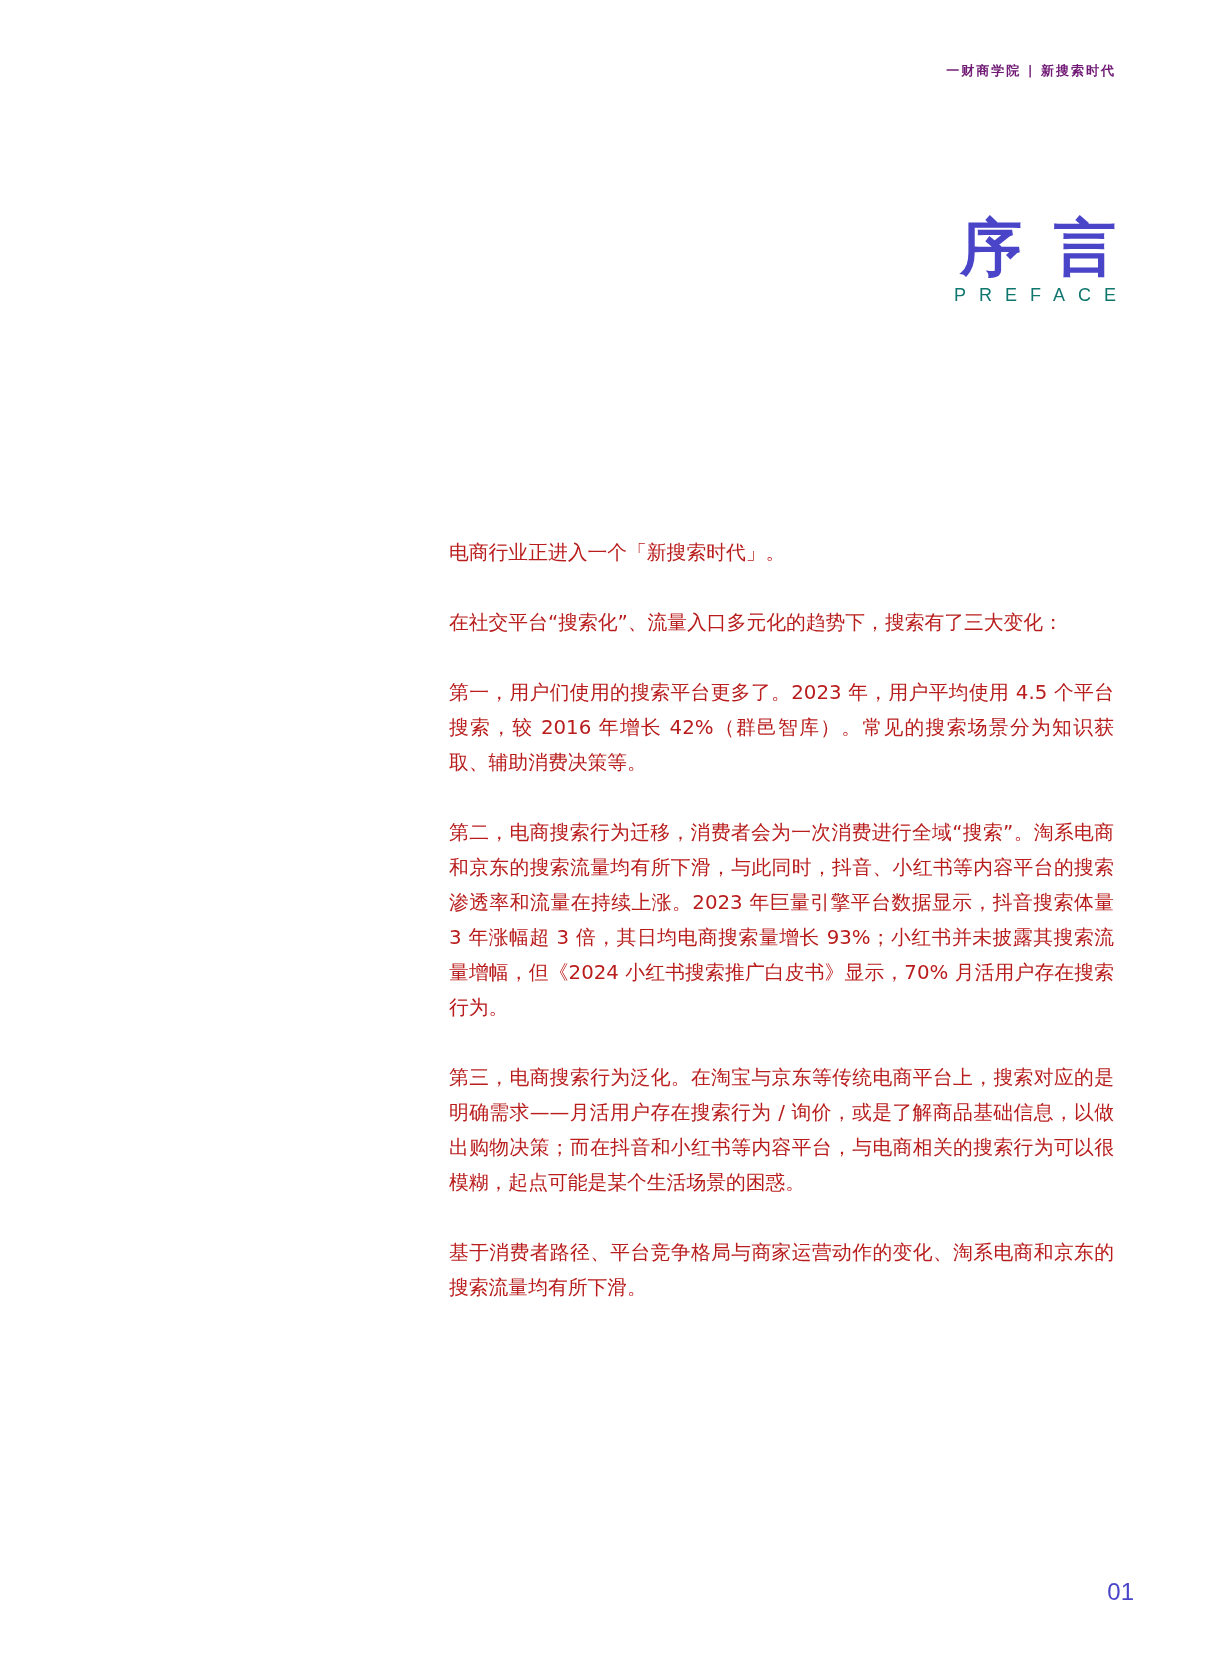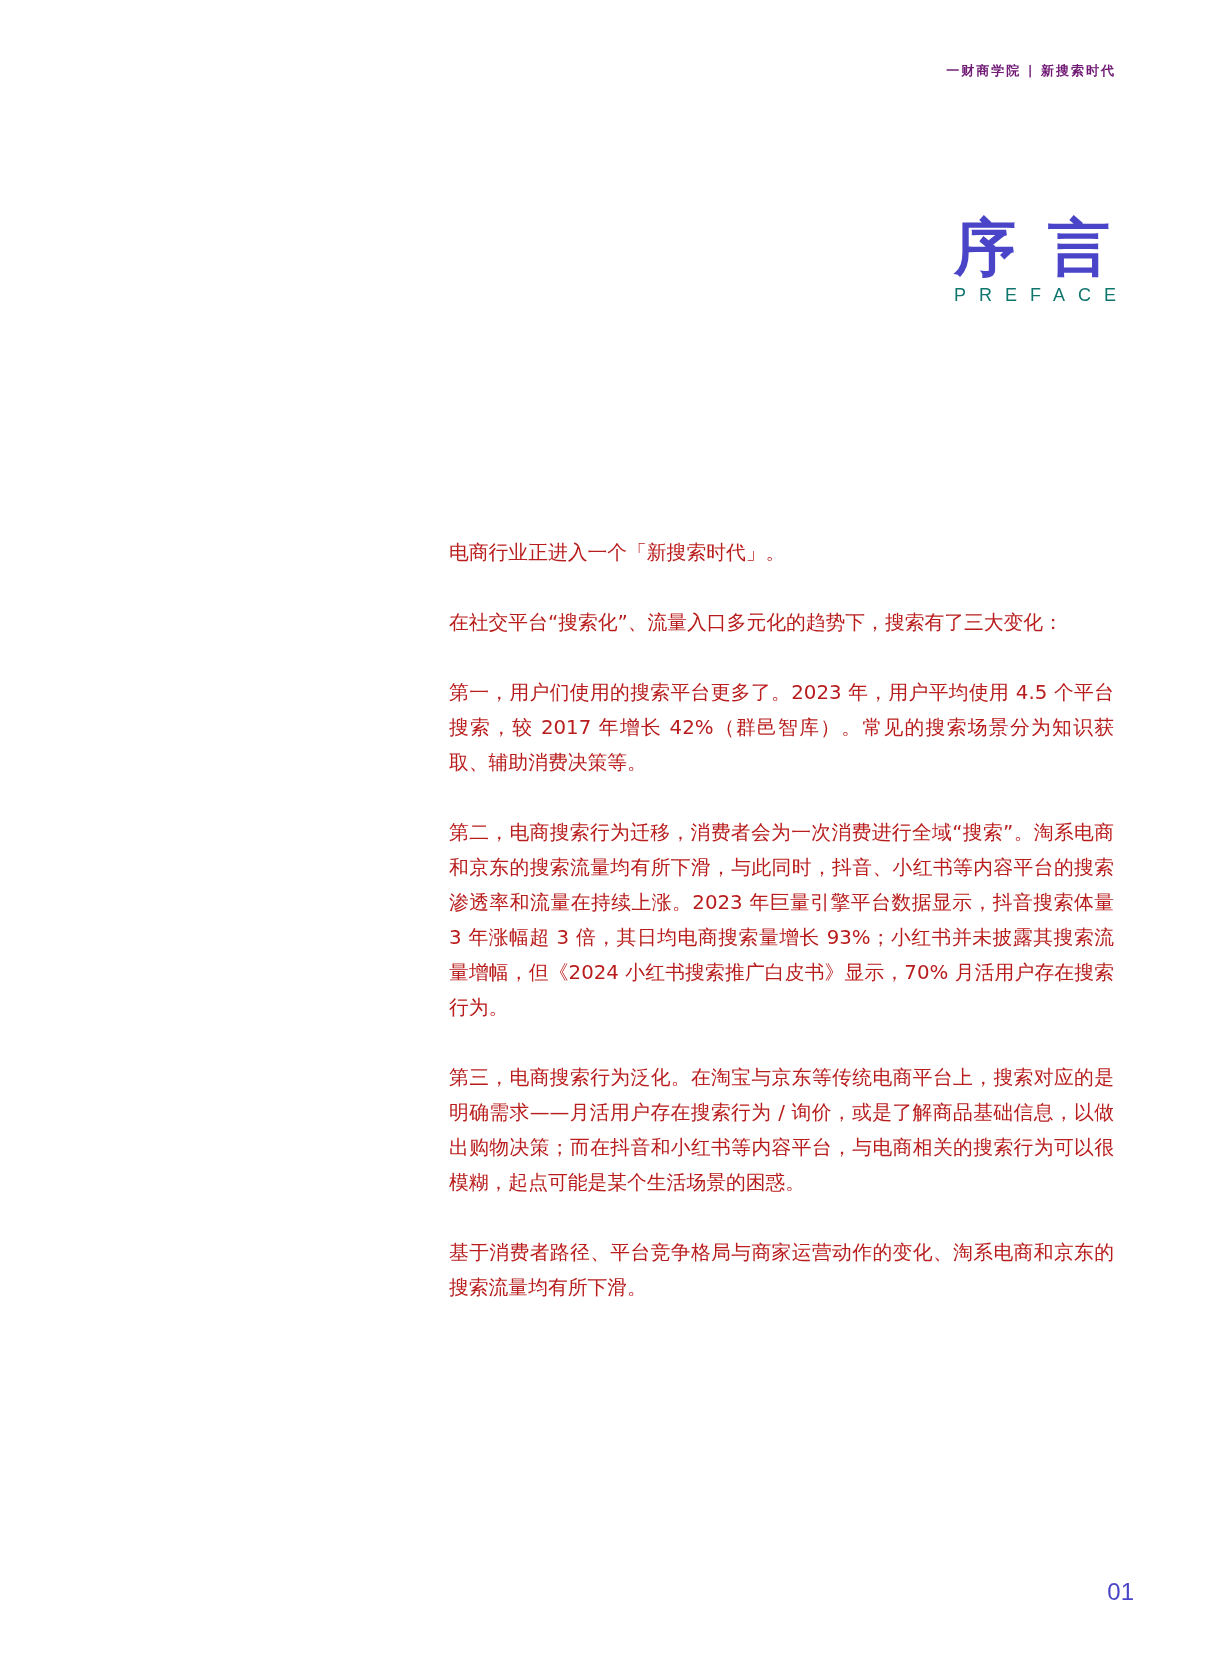--- a/index.html
+++ b/index.html
@@ -18,20 +18,21 @@
       font-size: 13px;
       letter-spacing: 2px;
       color: #701a75;
       font-weight: bold;
       margin-left: 20px;
     }
     .title-block {
       position: absolute;
       top: 212px;
       right: 95px;
+      text-align: right;
     }
     .title-cn {
       font-size: 62px;
       font-weight: bold;
       color: #4a45c8;
       letter-spacing: 32px;
       margin-right: -32px;
       line-height: 72px;
     }
     .title-en {
@@ -70,19 +71,19 @@
 <div class="header-tag">一财商学院 | 新搜索时代</div>
 
 <div class="title-block">
   <div class="title-cn">序言</div>
   <div class="title-en">PREFACE</div>
 </div>
 
 <div class="body-text">
   <p>电商行业正进入一个「新搜索时代」。</p>
   <p>在社交平台“搜索化”、流量入口多元化的趋势下，搜索有了三大变化：</p>
-  <p>第一，用户们使用的搜索平台更多了。2023 年，用户平均使用 4.5 个平台搜索，较 2017 年增长 42%（群邑智库）。常见的搜索场景分为知识获取、辅助消费决策等。</p>
+  <p>第一，用户们使用的搜索平台更多了。2023 年，用户平均使用 4.5 个平台搜索，较 2016 年增长 42%（群邑智库）。常见的搜索场景分为知识获取、辅助消费决策等。</p>
   <p>第二，电商搜索行为迁移，消费者会为一次消费进行全域“搜索”。淘系电商和京东的搜索流量均有所下滑，与此同时，抖音、小红书等内容平台的搜索渗透率和流量在持续上涨。2023 年巨量引擎平台数据显示，抖音搜索体量 3 年涨幅超 3 倍，其日均电商搜索量增长 93%；小红书并未披露其搜索流量增幅，但《2024 小红书搜索推广白皮书》显示，70% 月活用户存在搜索行为。</p>
   <p>第三，电商搜索行为泛化。在淘宝与京东等传统电商平台上，搜索对应的是明确需求——月活用户存在搜索行为 / 询价，或是了解商品基础信息，以做出购物决策；而在抖音和小红书等内容平台，与电商相关的搜索行为可以很模糊，起点可能是某个生活场景的困惑。</p>
   <p>基于消费者路径、平台竞争格局与商家运营动作的变化、淘系电商和京东的搜索流量均有所下滑。</p>
 </div>
 
 <div class="page-number">01</div>
 
 </body></html>

